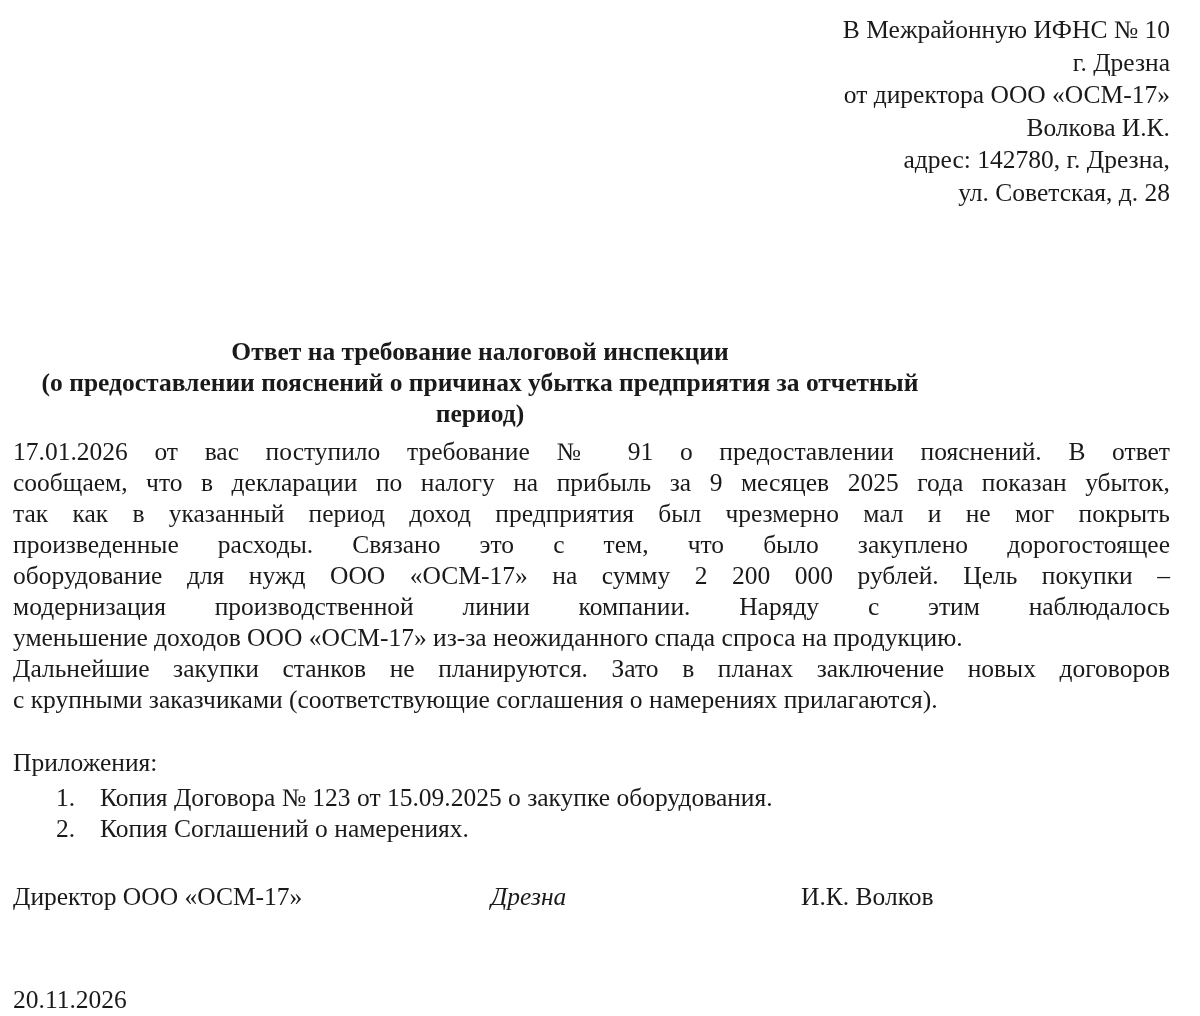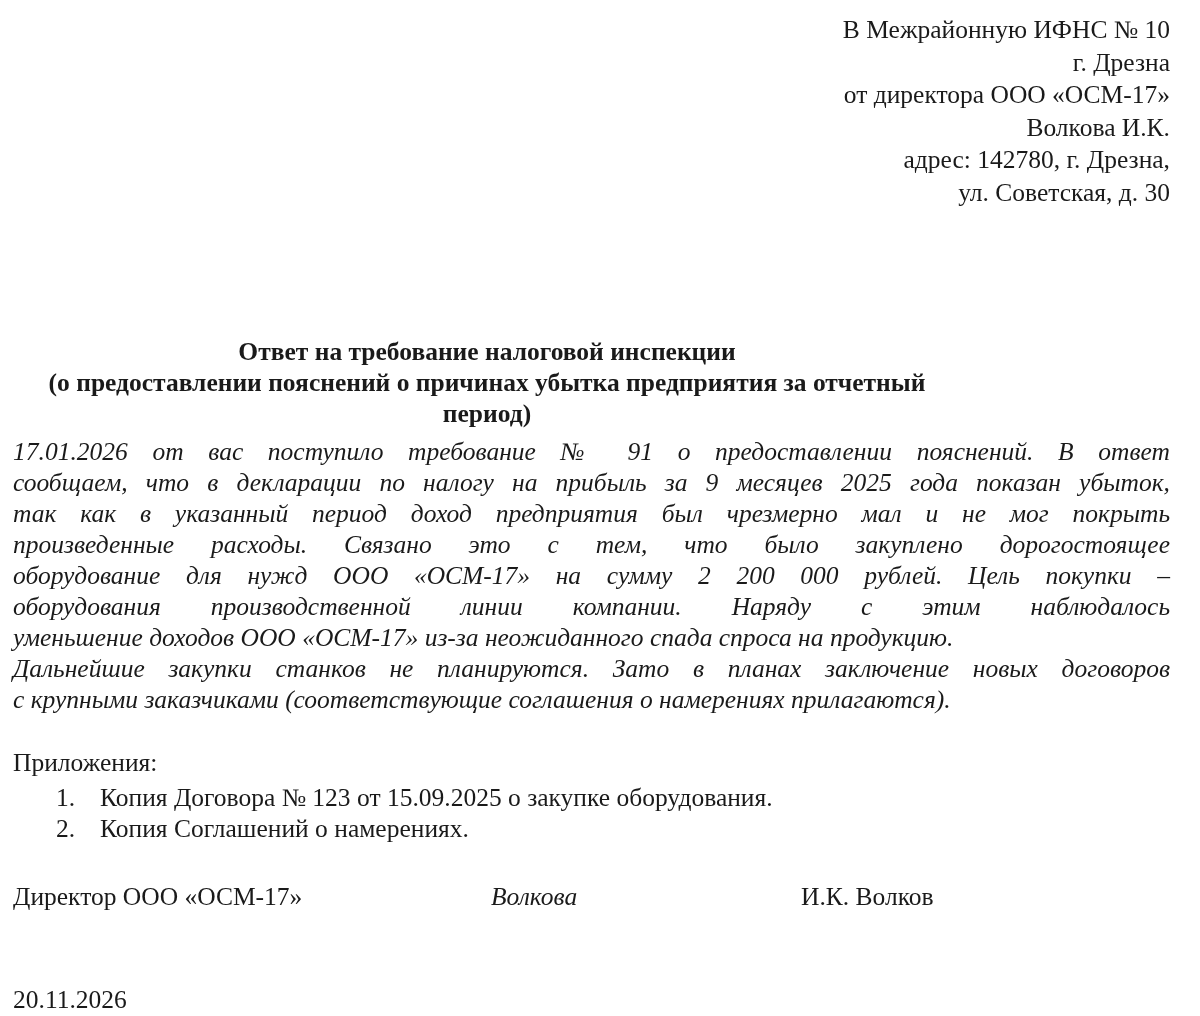--- a/index.html
+++ b/index.html
@@ -26,31 +26,29 @@
     }
     .addressee div { white-space: nowrap; }
     .title-block {
       position: absolute;
       top: 336px;
       left: 0;
       width: 960px;
       text-align: center;
       font-weight: bold;
       line-height: 31px;
-      margin-left: 7px;
     }
     .title-block .t1 { padding-left: 0; }
     .title-block .t2 { padding-left: 0; }
     .body-text {
       position: absolute;
       top: 436px;
       left: 13px;
       width: 1157px;
       line-height: 31px;
-      font-style: italic;
     }
     .body-text .line {
       text-align: justify;
       text-align-last: justify;
       white-space: nowrap;
       height: 31px;
     }
     .body-text .line.last {
       text-align-last: left;
     }
@@ -91,50 +89,50 @@
   </style>
 </head>
 <body>
 
 <div class="addressee">
   <div>В Межрайонную ИФНС № 10</div>
   <div>г. Дрезна</div>
   <div>от директора ООО «ОСМ-17»</div>
   <div>Волкова И.К.</div>
   <div>адрес: 142780, г. Дрезна,</div>
-  <div>ул. Советская, д. 30</div>
+  <div>ул. Советская, д. 28</div>
 </div>
 
 <div class="title-block">
   <div class="t1">Ответ на требование налоговой инспекции</div>
   <div class="t2">(о предоставлении пояснений о причинах убытка предприятия за отчетный период)</div>
 </div>
 
 <div class="body-text">
   <div class="line">17.01.2026 от вас поступило требование № 91 о предоставлении пояснений. В ответ</div>
   <div class="line">сообщаем, что в декларации по налогу на прибыль за 9 месяцев 2025 года показан убыток,</div>
   <div class="line">так как в указанный период доход предприятия был чрезмерно мал и не мог покрыть</div>
   <div class="line">произведенные расходы. Связано это с тем, что было закуплено дорогостоящее</div>
   <div class="line">оборудование для нужд ООО «ОСМ-17» на сумму 2 200 000 рублей. Цель покупки –</div>
-  <div class="line">оборудования производственной линии компании. Наряду с этим наблюдалось</div>
+  <div class="line">модернизация производственной линии компании. Наряду с этим наблюдалось</div>
   <div class="line last">уменьшение доходов ООО «ОСМ-17» из-за неожиданного спада спроса на продукцию.</div>
   <div class="line">Дальнейшие закупки станков не планируются. Зато в планах заключение новых договоров</div>
   <div class="line last">с крупными заказчиками (соответствующие соглашения о намерениях прилагаются).</div>
 </div>
 
 <div class="attach-label">Приложения:</div>
 
 <div class="attach-list">
   <div class="attach-item">
     <span class="num">1.</span><span>Копия Договора № 123 от 15.09.2025 о закупке оборудования.</span>
   </div>
   <div class="attach-item">
     <span class="num">2.</span><span>Копия Соглашений о намерениях.</span>
   </div>
 </div>
 
 <div class="signature-row">
   <span class="sig-position">Директор ООО «ОСМ-17»</span>
-  <span class="sig-signature">Волкова</span>
+  <span class="sig-signature">Дрезна</span>
   <span class="sig-name">И.К. Волков</span>
 </div>
 
 <div class="doc-date">20.11.2026</div>
 
 </body></html>

